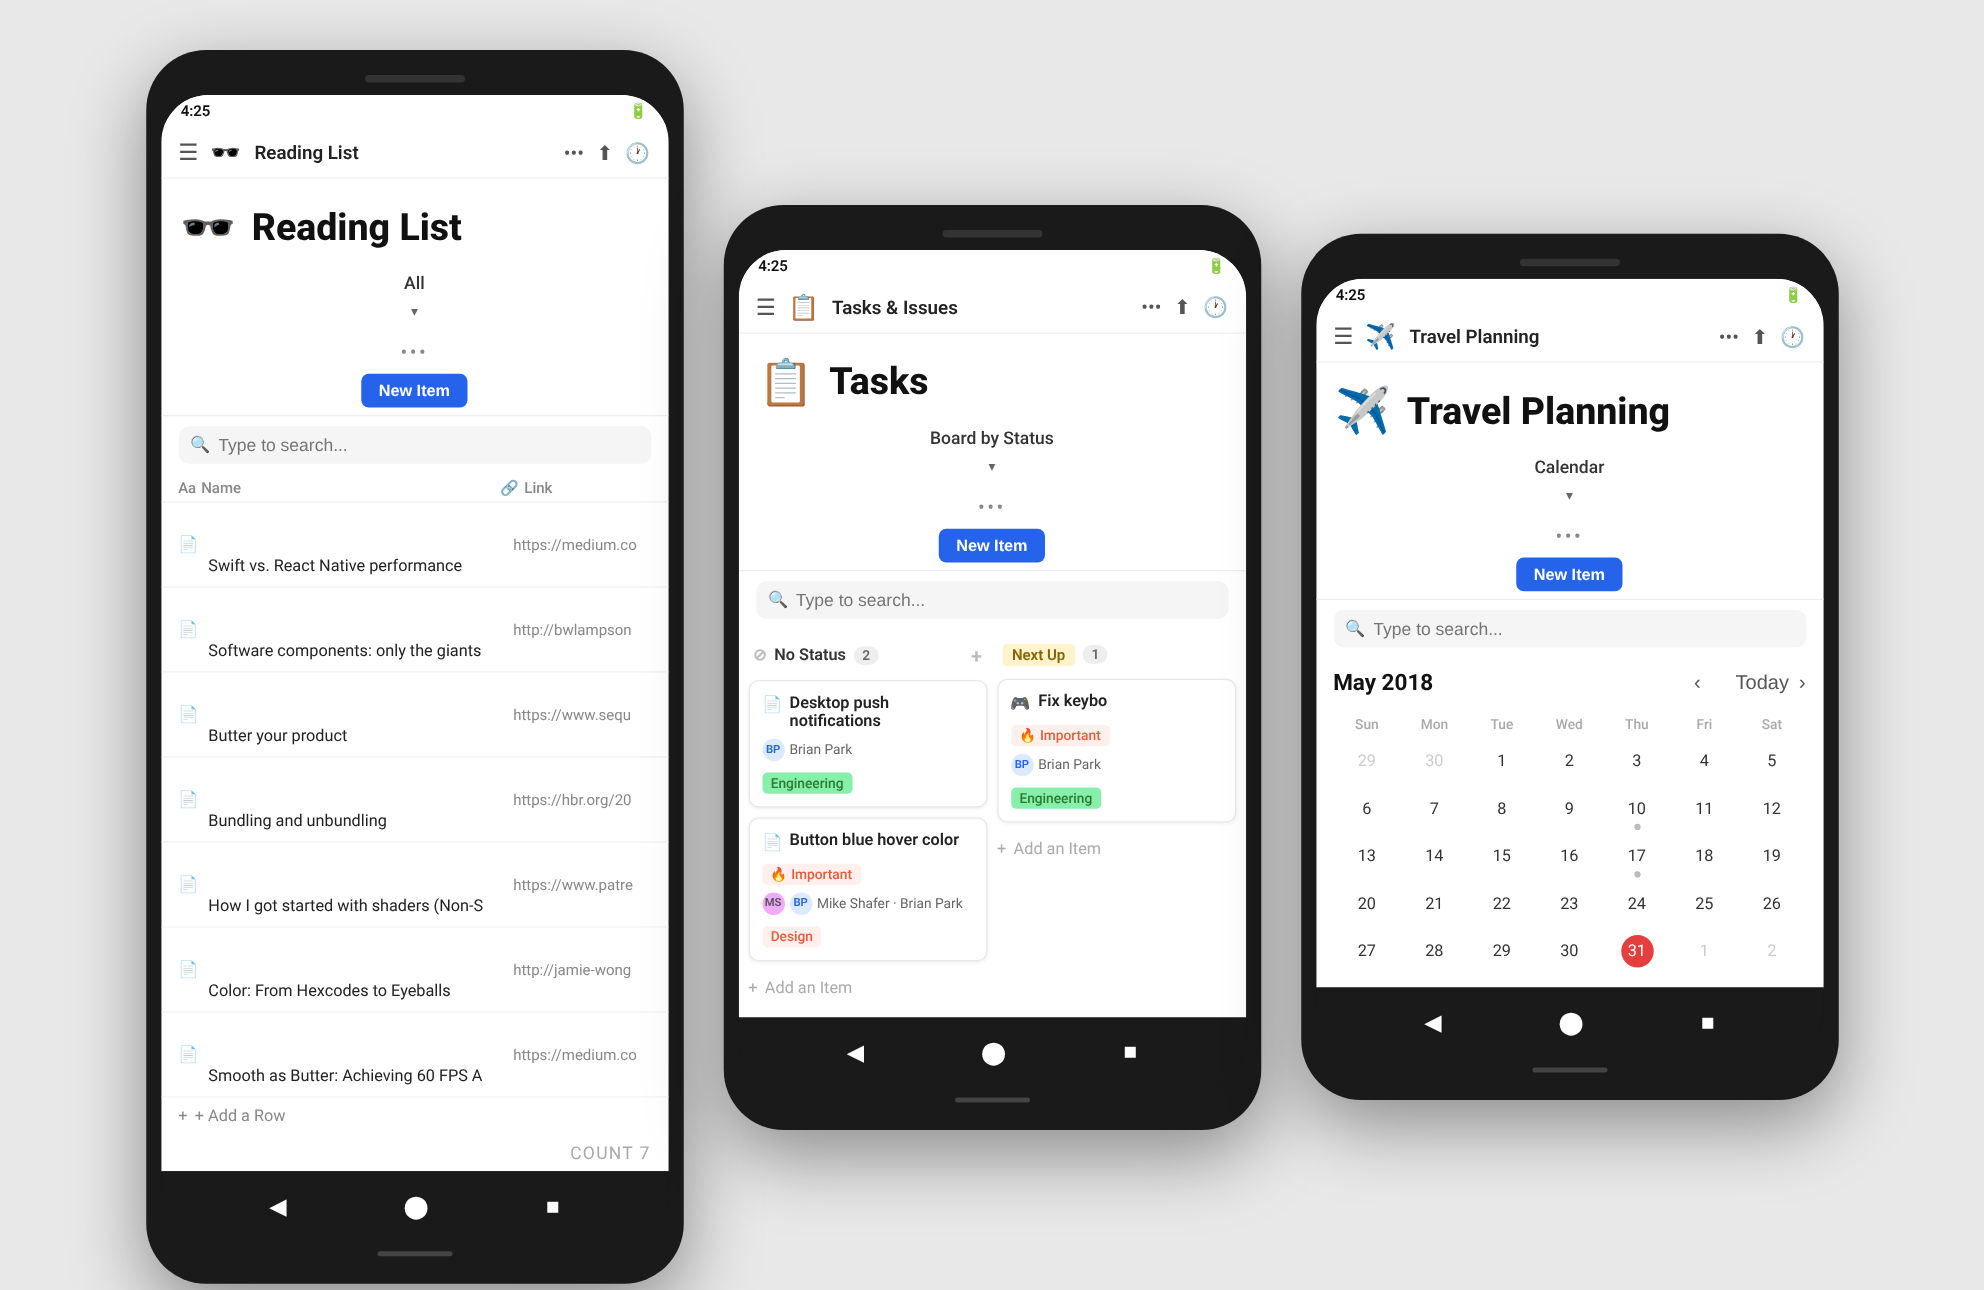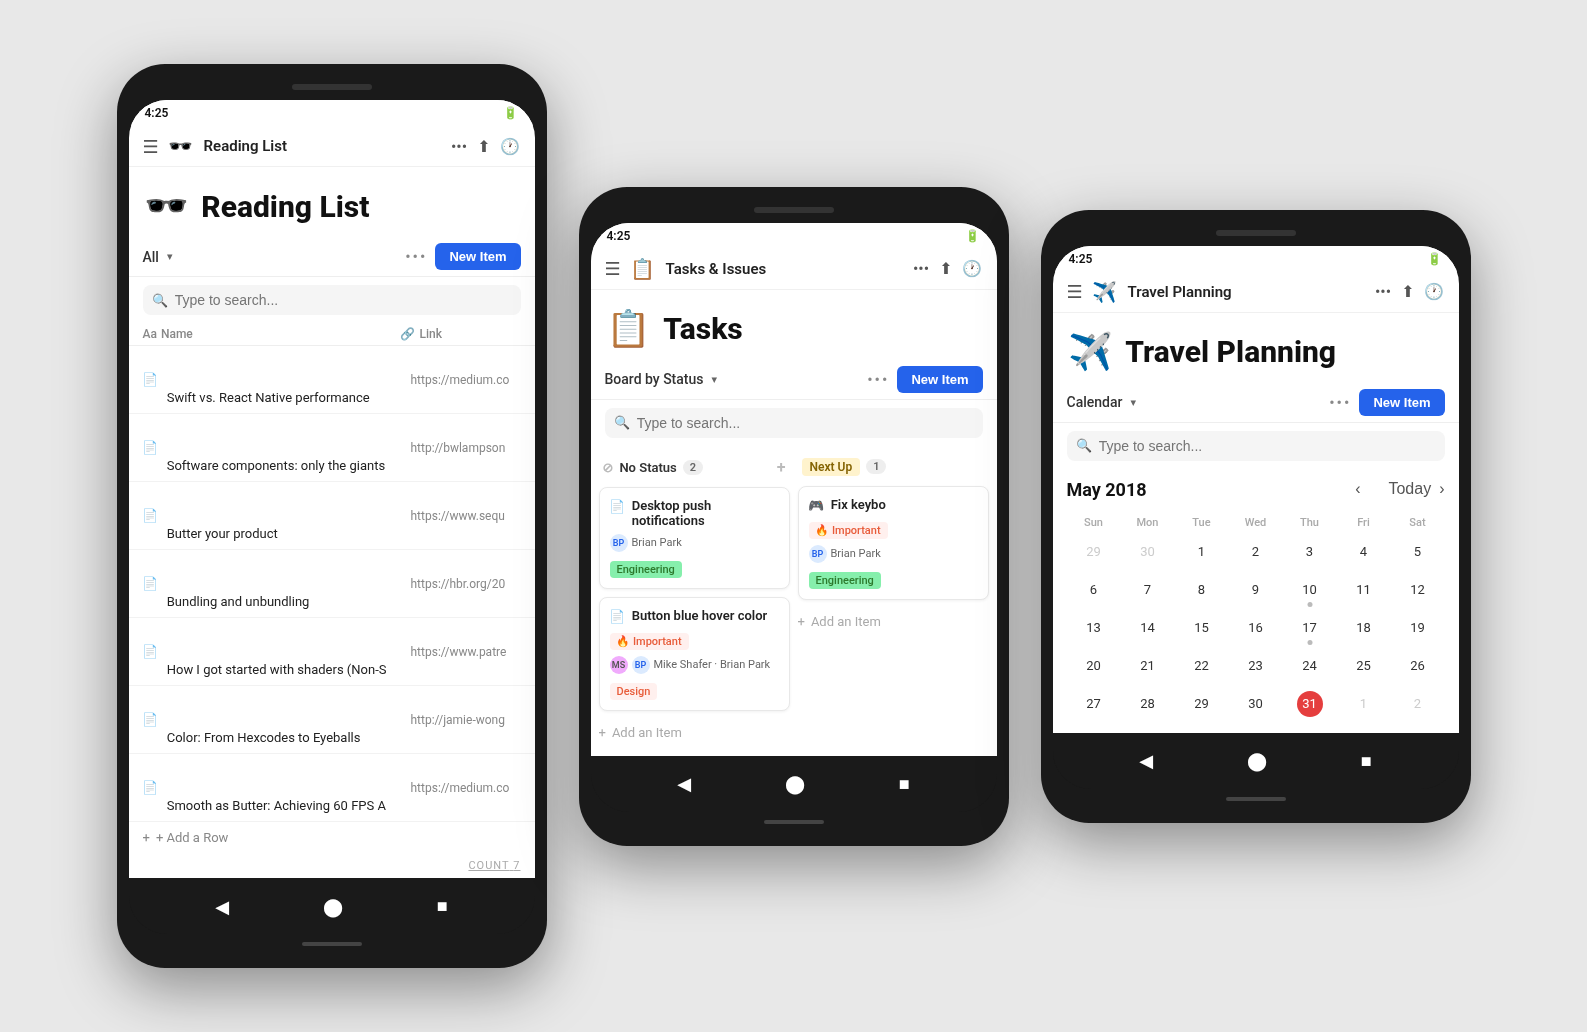--- a/index.html
+++ b/index.html
@@ -102,20 +102,21 @@
     .page-header-icon { font-size: 36px; }
     .page-header-title { font-size: 30px; font-weight: 800; color: #111; }
 
     
     .filter-row {
       display: flex;
       align-items: center;
       padding: 6px 14px;
       gap: 8px;
       border-bottom: 1px solid #eee;
+      flex-direction: column;
     }
     .filter-label { font-size: 14px; color: #333; font-weight: 500; cursor: pointer; }
     .filter-chevron { font-size: 11px; color: #666; }
     .spacer { flex: 1; }
     .dots-btn { font-size: 16px; color: #888; cursor: pointer; letter-spacing: 2px; }
     .new-item-btn {
       background: #2563eb;
       color: #fff;
       border: none;
       border-radius: 6px;
@@ -164,21 +165,21 @@
       padding: 8px 14px;
       border-bottom: 1px solid #f2f2f2;
       gap: 8px;
       font-size: 13px;
       color: #222;
     }
     .row-icon { font-size: 13px; color: #888; flex-shrink: 0; }
     .row-name { flex: 1; color: #222; font-size: 13px; overflow: hidden; text-overflow: ellipsis; white-space: nowrap; margin-top: 36px; }
     .row-link { width: 110px; color: #888; font-size: 12px; overflow: hidden; text-overflow: ellipsis; white-space: nowrap; }
     .add-row { display: flex; align-items: center; gap: 6px; padding: 8px 14px; color: #888; font-size: 13px; cursor: pointer; }
-    .count-row { text-align: right; padding: 6px 14px; font-size: 11px; color: #aaa; letter-spacing: 1px; text-decoration: underline; }
+    .count-row { text-align: right; padding: 6px 14px; font-size: 14px; color: #aaa; letter-spacing: 1px; }
 
     
     .board-area {
       display: flex;
       gap: 0;
       overflow: hidden;
       flex: 1;
       padding: 10px 8px;
     }
     .board-col {

